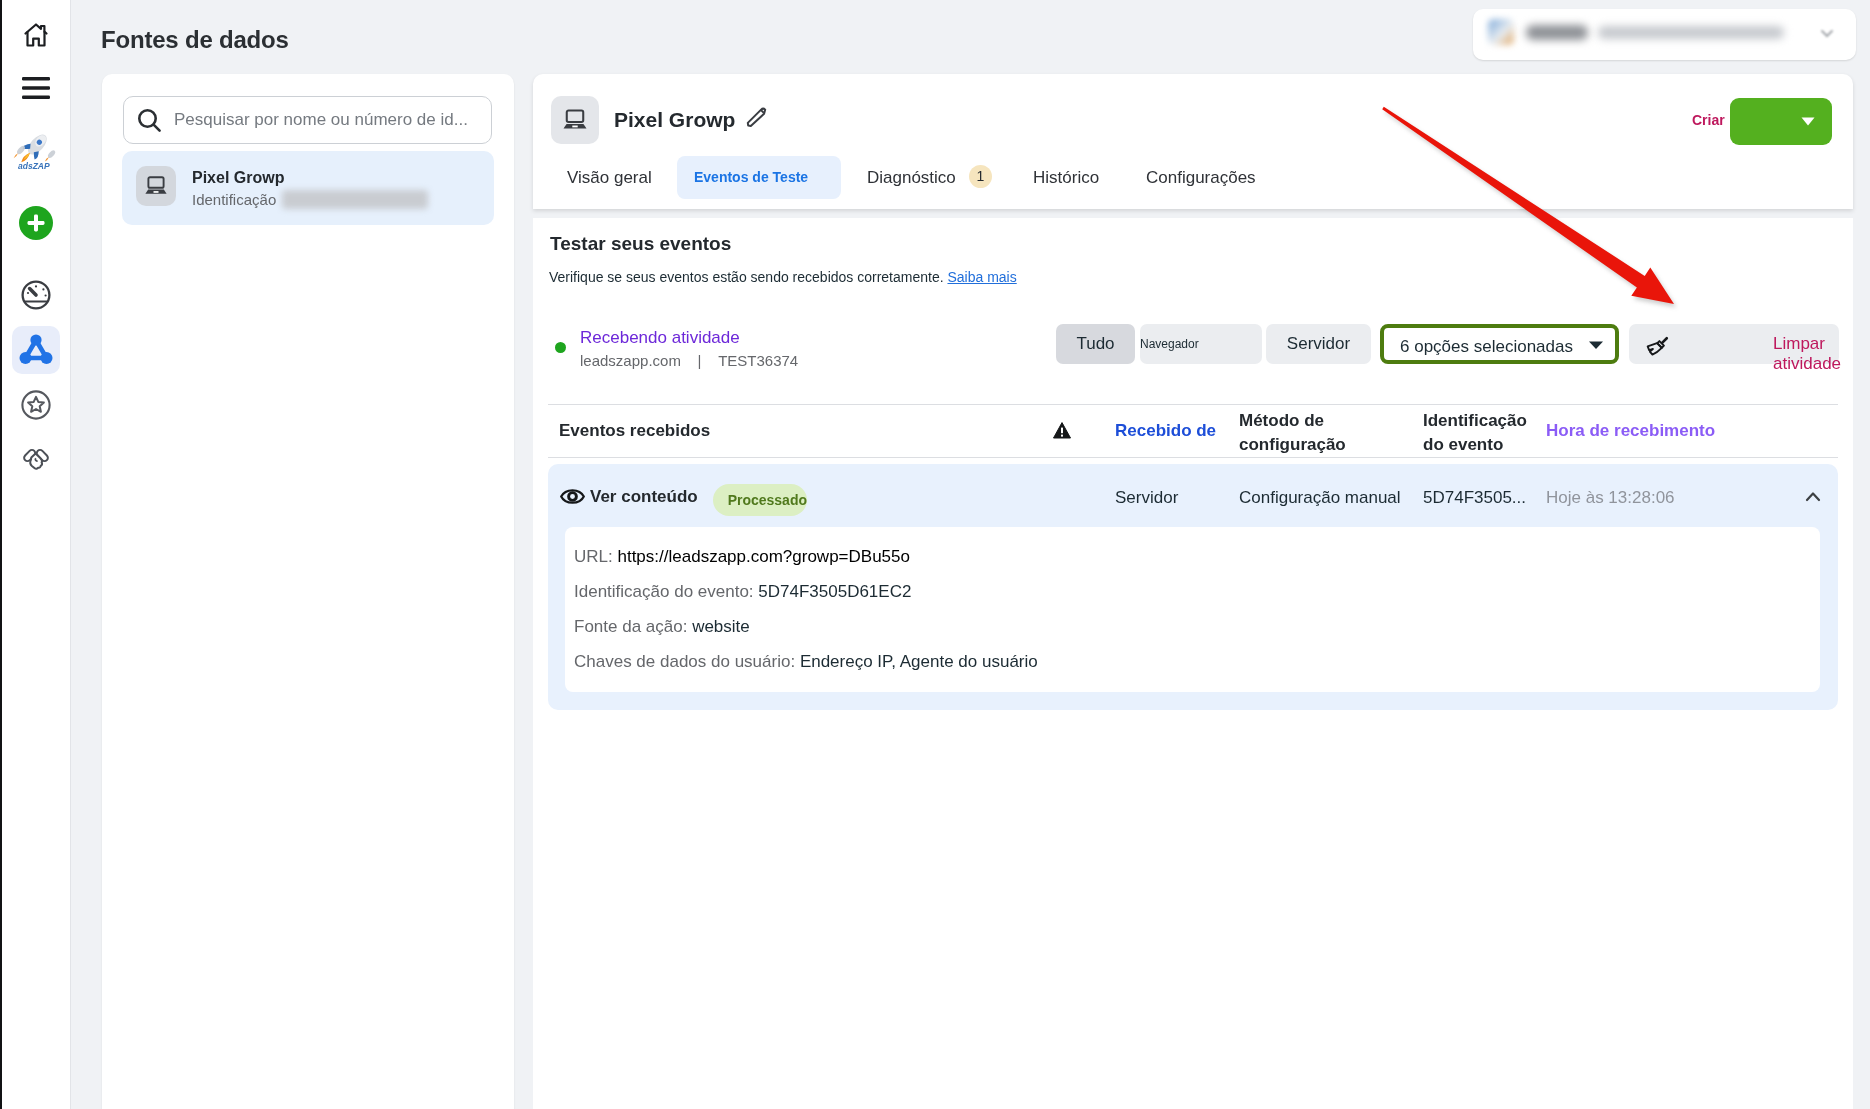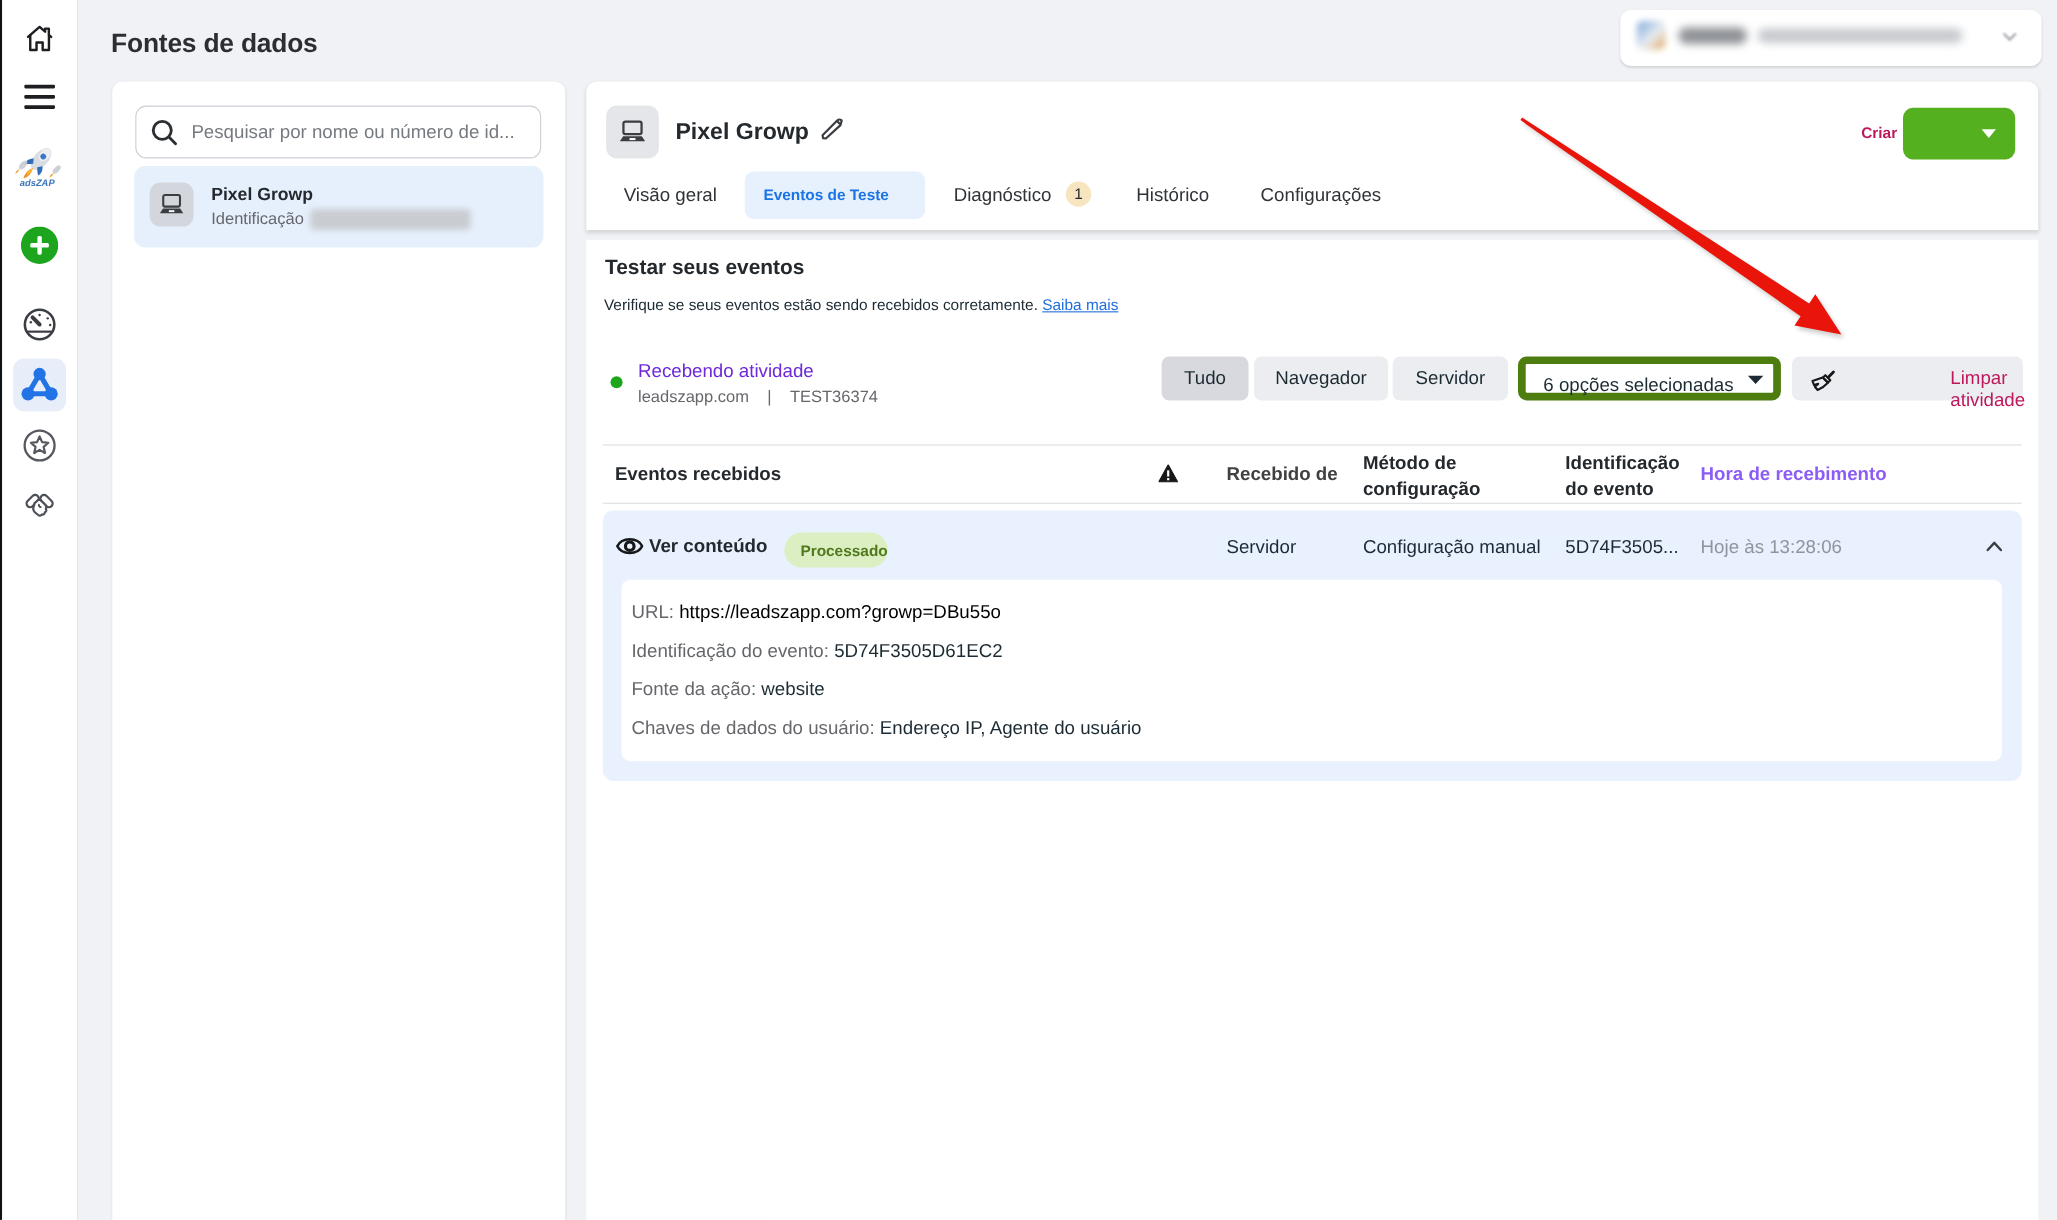--- a/index.html
+++ b/index.html
@@ -139,23 +139,23 @@
 <div class="card" style="left:533px;top:218px;width:1320px;height:891px"></div>
 
 <div class="abs" style="left:550px;top:233px;font-size:19px;font-weight:bold;color:#24292e">Testar seus eventos</div>
 <div class="abs" style="left:549px;top:269px;font-size:14px;color:#1c2b33">Verifique se seus eventos estão sendo recebidos corretamente. <a style="color:#216fdb;text-decoration:underline">Saiba mais</a></div>
 
 <div class="abs" style="left:555px;top:342px;width:11px;height:11px;border-radius:50%;background:#1ea51e"></div>
 <div class="abs" style="left:580px;top:328px;font-size:17px;color:#6d28d9">Recebendo atividade</div>
 <div class="abs" style="left:580px;top:352px;font-size:15px;color:#65676b">leadszapp.com&nbsp;&nbsp;&nbsp;&nbsp;|&nbsp;&nbsp;&nbsp;&nbsp;TEST36374</div>
 
 <div class="abs" style="left:1056px;top:324px;width:79px;height:40px;background:#d7d9de;border-radius:7px;text-align:center;line-height:40px;font-size:17px;color:#1c2b33">Tudo</div>
-<div class="abs" style="left:1140px;top:324px;width:122px;height:40px;background:#ebedf0;border-radius:7px;text-align:center;line-height:40px;font-size:17px;color:#1c2b33">Navegador</div>
+<div class="abs" style="left:1140px;top:324px;width:122px;height:40px;background:#ebedf0;border-radius:7px;line-height:40px;font-size:12px;color:#1c2b33">Navegador</div>
 <div class="abs" style="left:1266px;top:324px;width:105px;height:40px;background:#ebedf0;border-radius:7px;text-align:center;line-height:40px;font-size:17px;color:#1c2b33">Servidor</div>
-<div class="abs" style="left:1380px;top:324px;width:239px;height:40px;background:#fff;border:7px solid #4d7c0f;border-radius:8px;line-height:38px;font-size:17px;color:#1c2b33;padding-left:16px">6 opções selecionadas</div>
+<div class="abs" style="left:1380px;top:324px;width:239px;height:40px;background:#fff;border:4px solid #4d7c0f;border-radius:8px;line-height:38px;font-size:17px;color:#1c2b33;padding-left:16px">6 opções selecionadas</div>
 <svg class="abs" style="left:1588px;top:340px" width="16" height="10" viewBox="0 0 16 10">
     <path d="M1 1.5 H15 L8 9 Z" fill="#1c2b33"></path>
   </svg>
 <div class="abs" style="left:1629px;top:324px;width:210px;height:40px;background:#ebedf0;border-radius:7px"></div>
 <svg class="abs" style="left:1644px;top:333px" width="28" height="28" viewBox="0 0 28 28">
 <g transform="rotate(45 14 14)" stroke="#16181a" fill="none" stroke-linejoin="round" stroke-linecap="round">
   <line x1="14" y1="1.6" x2="14" y2="8.2" stroke-width="2.6"></line>
   <path d="M10.8 8.8 h6.4 v3 h-6.4 z" stroke-width="1.9"></path>
   <path d="M10.6 12 L6.2 20.8 L9.9 22.4 L11.8 19 L11.5 23 L15.4 23.3 Q17.5 18.4 17.3 12 Z" stroke-width="1.9"></path>
 </g>
@@ -163,21 +163,21 @@
 <div class="abs" style="left:1773px;top:334px;font-size:17px;color:#be185d">Limpar atividade</div>
 
 <div class="abs" style="left:548px;top:404px;width:1290px;height:1px;background:#dcdee2"></div>
 
 <div class="abs" style="left:559px;top:421px;font-size:17px;font-weight:bold;color:#24292e">Eventos recebidos</div>
 <svg class="abs" style="left:1053px;top:422px" width="18" height="17" viewBox="0 0 18 17">
   <path d="M9 0.6 L17.5 16 H0.5 Z" fill="#16181a" stroke="#16181a" stroke-width="1" stroke-linejoin="round"></path>
   <rect x="8" y="5.6" width="2" height="5.6" fill="#fff"></rect>
   <rect x="8" y="12.6" width="2" height="2" fill="#fff"></rect>
 </svg>
-<div class="abs" style="left:1115px;top:421px;font-size:17px;font-weight:bold;color:#404040">Recebido de</div>
+<div class="abs" style="left:1115px;top:421px;font-size:17px;font-weight:bold;color:#1d4ed8">Recebido de</div>
 <div class="abs" style="left:1239px;top:409px;font-size:17px;font-weight:bold;color:#24292e;line-height:24px">Método de<br>configuração</div>
 <div class="abs" style="left:1423px;top:409px;font-size:17px;font-weight:bold;color:#24292e;line-height:24px">Identificação<br>do evento</div>
 <div class="abs" style="left:1546px;top:421px;font-size:17px;font-weight:bold;color:#8b5cf6">Hora de recebimento</div>
 <div class="abs" style="left:548px;top:457px;width:1290px;height:1px;background:#dcdee2"></div>
 
 <div class="abs" style="left:548px;top:464px;width:1290px;height:246px;background:#e8f1fd;border-radius:10px"></div>
 <svg class="abs" style="left:560px;top:485px" width="25" height="23" viewBox="0 0 25 23" fill="none" stroke="#16181a">
   <path d="M1.2 11.5 C5.3 3.2 19.7 3.2 23.8 11.5 C19.7 19.8 5.3 19.8 1.2 11.5 Z" stroke-width="2.2"></path>
   <circle cx="12.5" cy="11.5" r="3.9" stroke-width="2.9"></circle>
 </svg>

